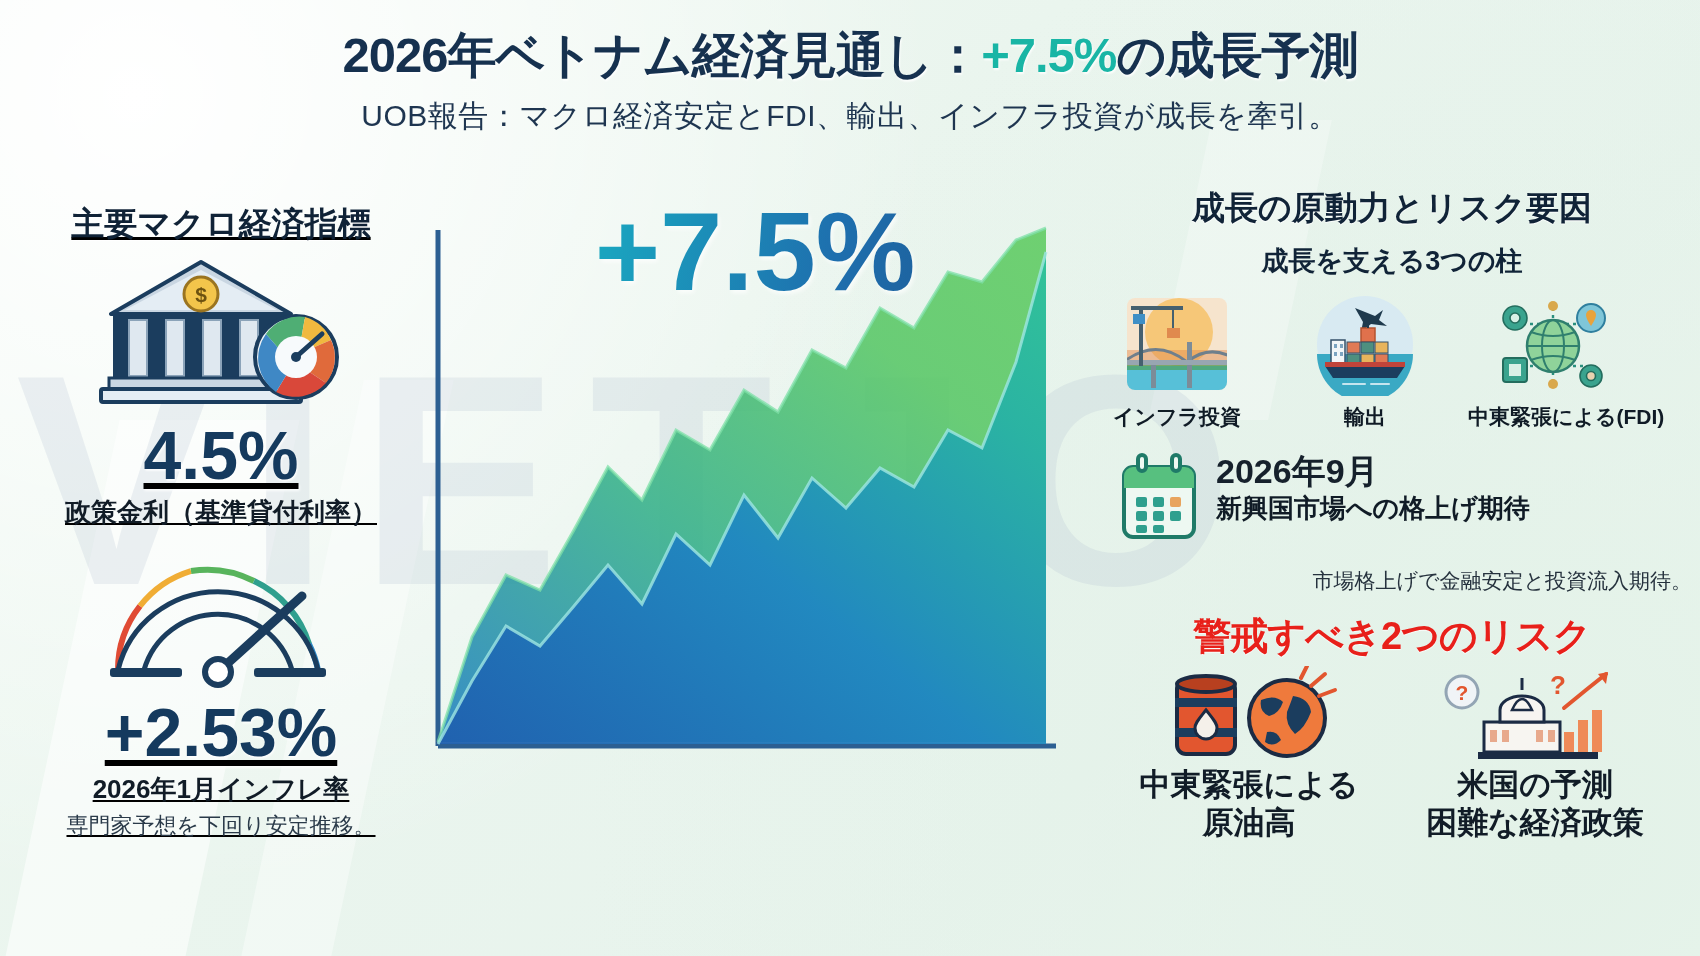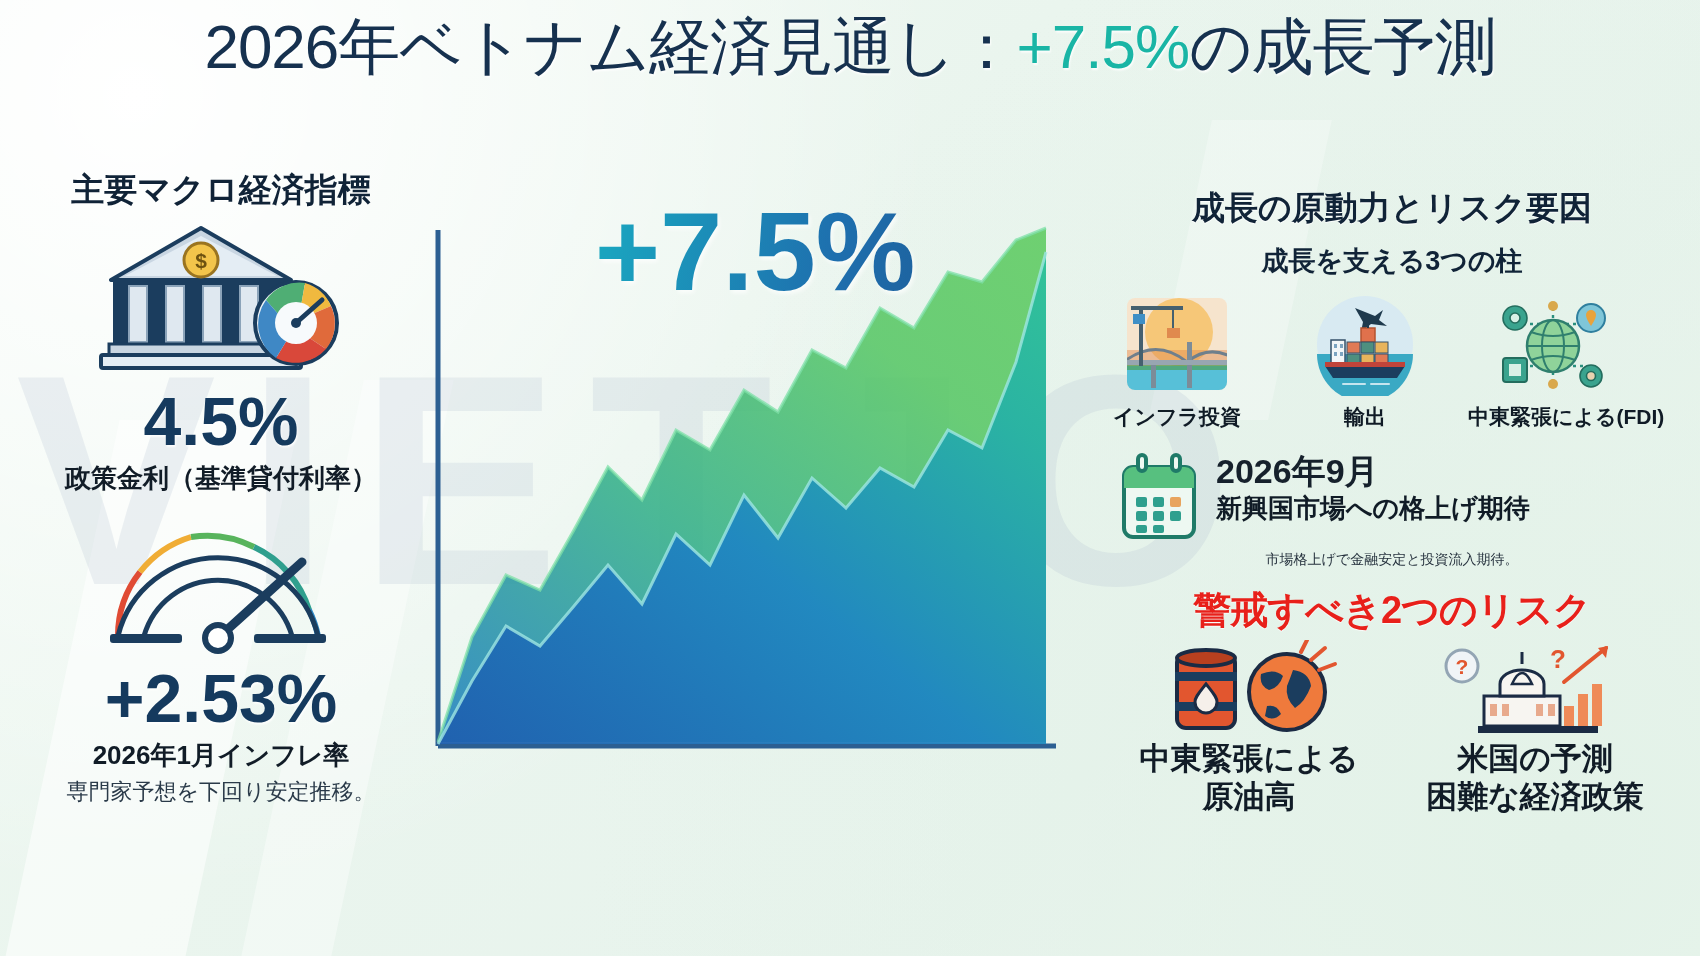--- a/index.html
+++ b/index.html
@@ -20,31 +20,32 @@
   .wm{
     position:absolute;left:16px;top:330px;width:1700px;
     font-size:300px;font-weight:bold;letter-spacing:30px;
     color:rgba(170,185,205,.20);line-height:1;
     font-family:"Liberation Sans",sans-serif;pointer-events:none;user-select:none;
   }
 
   
   .header{position:absolute;left:0;top:14px;width:1700px;text-align:center;z-index:6;}
   .title{
-    font-size:62px;font-weight:normal;color:#16314f;line-height:1.06;
+    font-size:49px;font-weight:bold;color:#16314f;line-height:1.06;
     letter-spacing:-1px;
     text-shadow:1px 2px 2px rgba(255,255,255,.85);
+    margin-top:16px;
   }
   .title .accent{color:#19b5a5;}
   .subtitle{
     margin-top:14px;font-size:30px;color:#1e3550;font-weight:500;letter-spacing:.5px;
   }
 
   
-  .col-left{position:absolute;left:26px;top:168px;width:390px;text-align:center;z-index:5;}
+  .col-left{position:absolute;left:26px;top:202px;width:390px;text-align:center;z-index:5;text-decoration:underline;}
   .col-right{position:absolute;left:1092px;top:186px;width:600px;text-align:center;z-index:5;}
   .col-head{
     font-size:33px;font-weight:bold;color:#102337;letter-spacing:0px;
     text-shadow:0 1px 1px rgba(255,255,255,.9);
   }
 
   .metric{margin-top:4px;}
   .metric-art{height:170px;display:flex;align-items:center;justify-content:center;position:relative;}
   .metric-val{
     font-size:68px;font-weight:bold;color:#153a5e;line-height:1;
@@ -69,21 +70,21 @@
   .pillars{display:flex;justify-content:flex-start;gap:18px;margin-top:10px;}
   .pillar{width:170px;}
   .pillar-art{height:110px;display:flex;align-items:center;justify-content:center;}
   .pillar-lbl{font-size:21px;font-weight:bold;color:#101b26;margin-top:4px;white-space:nowrap;}
 
   
   .upgrade{display:flex;align-items:flex-start;gap:14px;margin-top:22px;padding-left:24px;text-align:left;}
   .upgrade-txt{flex:1;}
   .upg-date{font-size:34px;font-weight:bold;color:#16212c;line-height:1.1;}
   .upg-head{font-size:26px;font-weight:bold;color:#101b26;margin-top:1px;}
-  .upg-sub{font-size:14px;color:#26323e;margin-top:4px;text-align:center;}
+  .upg-sub{font-size:21px;color:#26323e;margin-top:20px;text-align:right;}
 
   
   .risk-head{
     font-size:38px;font-weight:bold;color:#e8201a;margin-top:16px;letter-spacing:-1px;
     text-shadow:0 1px 1px rgba(255,255,255,.8);
   }
   .risks{display:flex;justify-content:center;gap:36px;margin-top:2px;}
   .risk{width:250px;}
   .risk-art{height:100px;display:flex;align-items:center;justify-content:center;}
   .risk-lbl{font-size:31px;font-weight:bold;color:#111c27;line-height:1.22;margin-top:2px;}
@@ -95,20 +96,21 @@
 
   <div class="streak" style="left:60px;top:420px;width:180px;height:560px;"></div>
   <div class="streak" style="left:300px;top:380px;width:90px;height:600px;opacity:.7;"></div>
   <div class="streak" style="left:1180px;top:120px;width:120px;height:300px;opacity:.5;"></div>
   <div class="wm">VIETJO</div>
 
   <div class="header">
     <div class="title">
       <span>2026年ベトナム経済見通し：</span><span class="accent">+7.5%</span><span>の成長予測</span>
     </div>
+    <div class="subtitle">UOB報告：マクロ経済安定とFDI、輸出、インフラ投資が成長を牽引。</div>
   </div>
 
   <div class="chart-wrap">
     <svg viewBox="0 0 660 600" width="660" height="600">
       <defs>
         <linearGradient id="gUpper" x1="0" y1="1" x2="1" y2="0">
           <stop offset="0%" stop-color="#1e7fc0"></stop>
           <stop offset="40%" stop-color="#35b08a"></stop>
           <stop offset="75%" stop-color="#58c766"></stop>
           <stop offset="100%" stop-color="#5ecb60"></stop>

